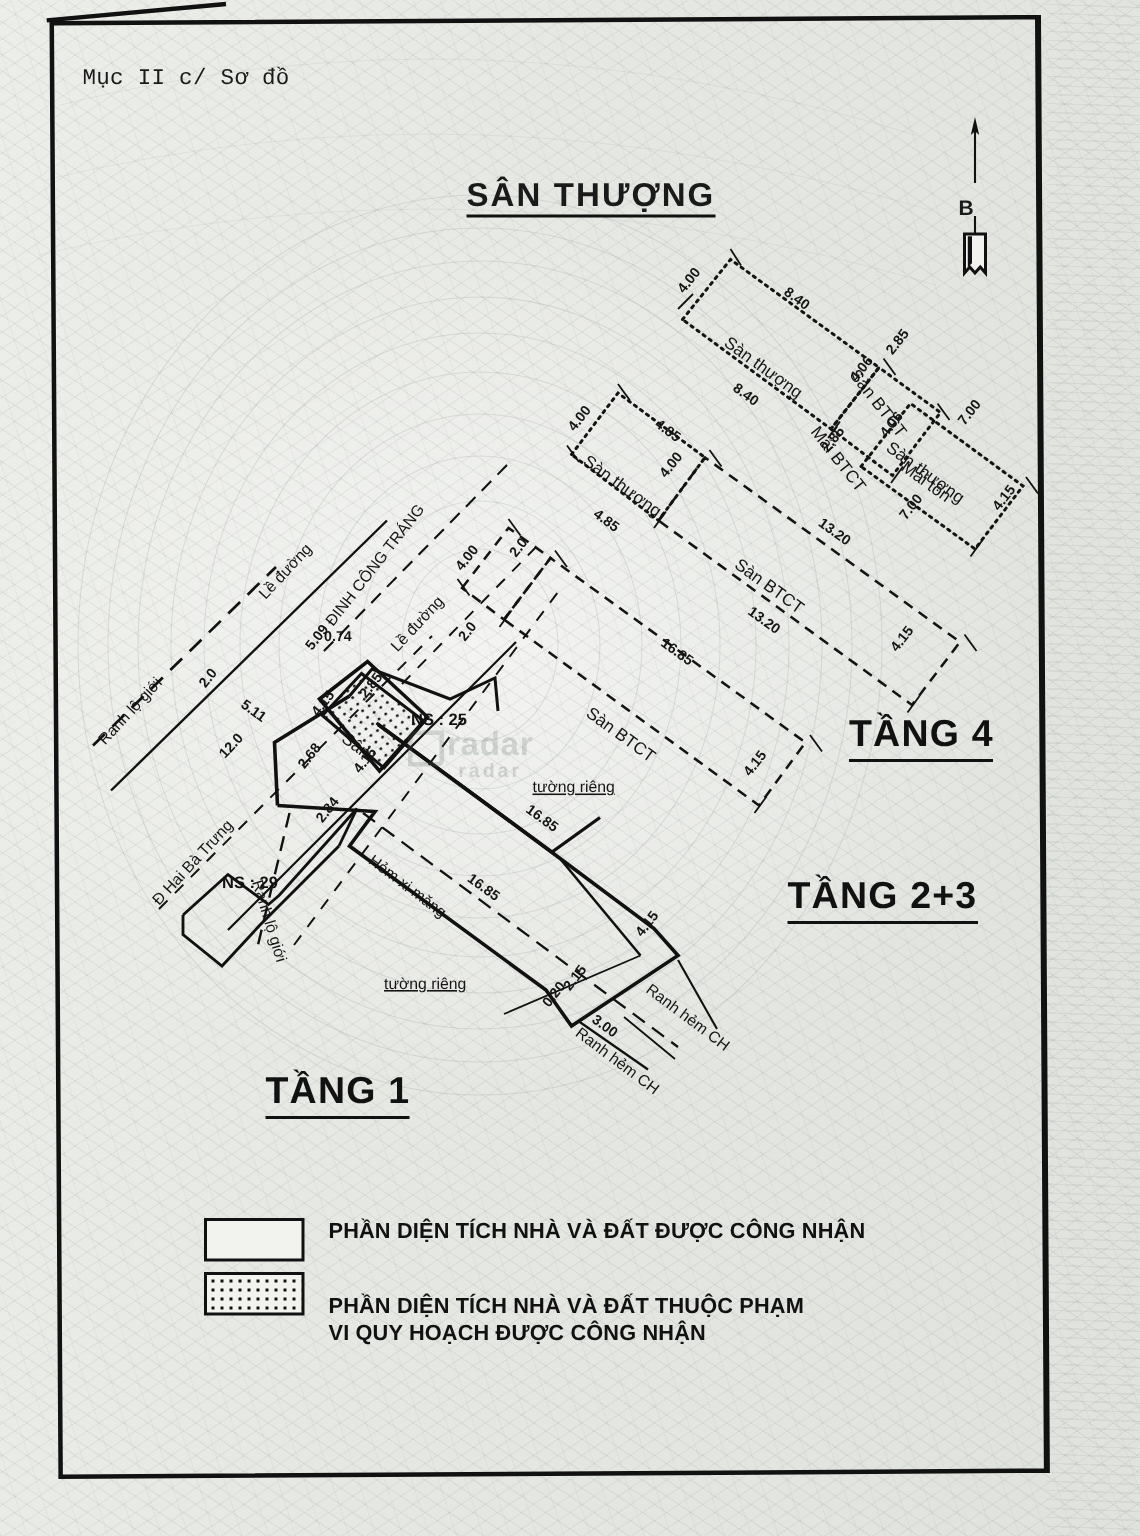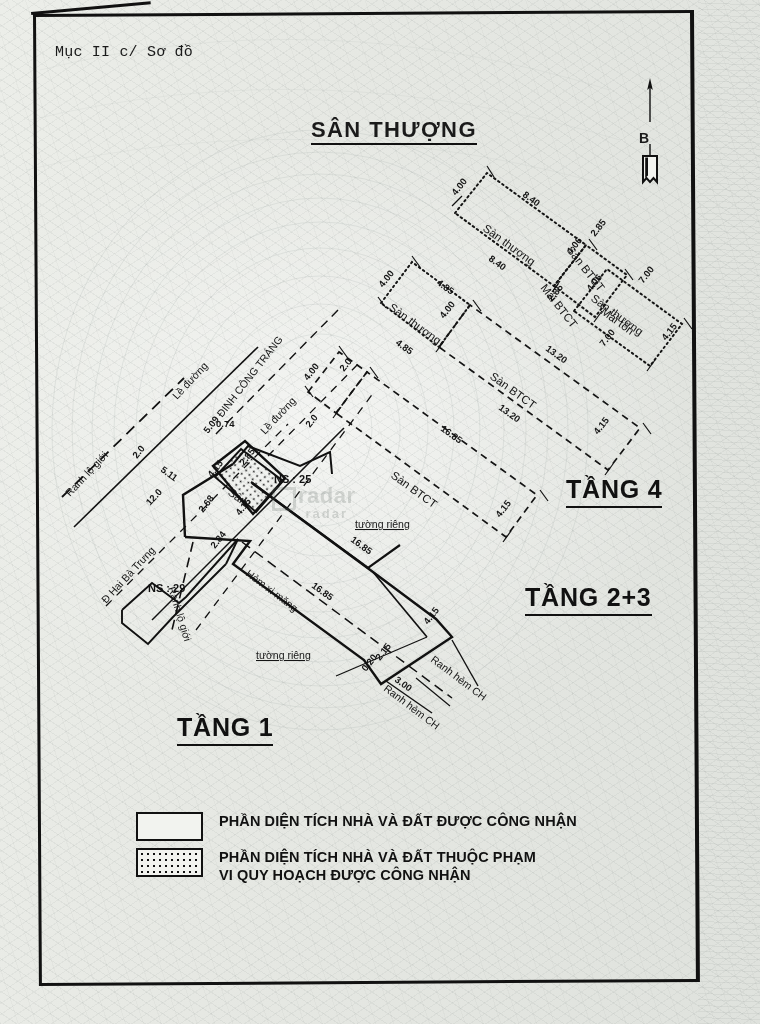--- a/index.html
+++ b/index.html
@@ -303,17 +303,17 @@
     <span class="wm-sub">radar</span>
   </div>
 
   <div id="legend">
     <div class="legend-row">
       <div class="swatch"></div>
       <div class="legend-text">PHẦN DIỆN TÍCH NHÀ VÀ ĐẤT ĐƯỢC CÔNG NHẬN</div>
     </div>
     <div class="legend-row">
       <div class="swatch dotted"></div>
-      <div class="legend-text" style="max-width:330px;">PHẦN DIỆN TÍCH NHÀ VÀ ĐẤT THUỘC PHẠM VI QUY HOẠCH ĐƯỢC CÔNG NHẬN</div>
+      <div class="legend-text" style="max-width:330px;margin-top:14px;">PHẦN DIỆN TÍCH NHÀ VÀ ĐẤT THUỘC PHẠM VI QUY HOẠCH ĐƯỢC CÔNG NHẬN</div>
     </div>
   </div>
 
 </div>
 
 </body></html>

